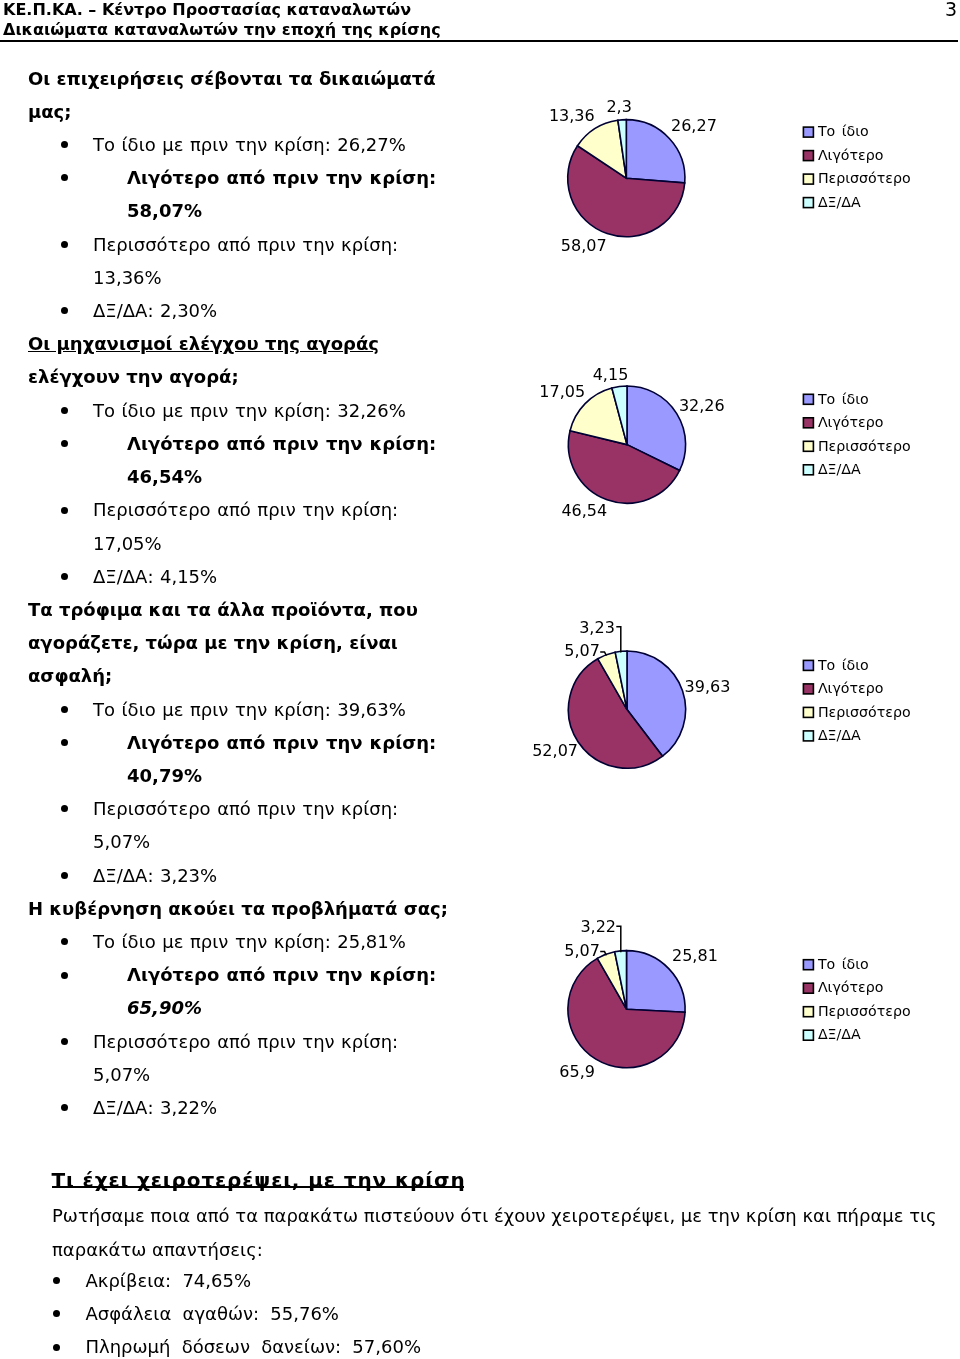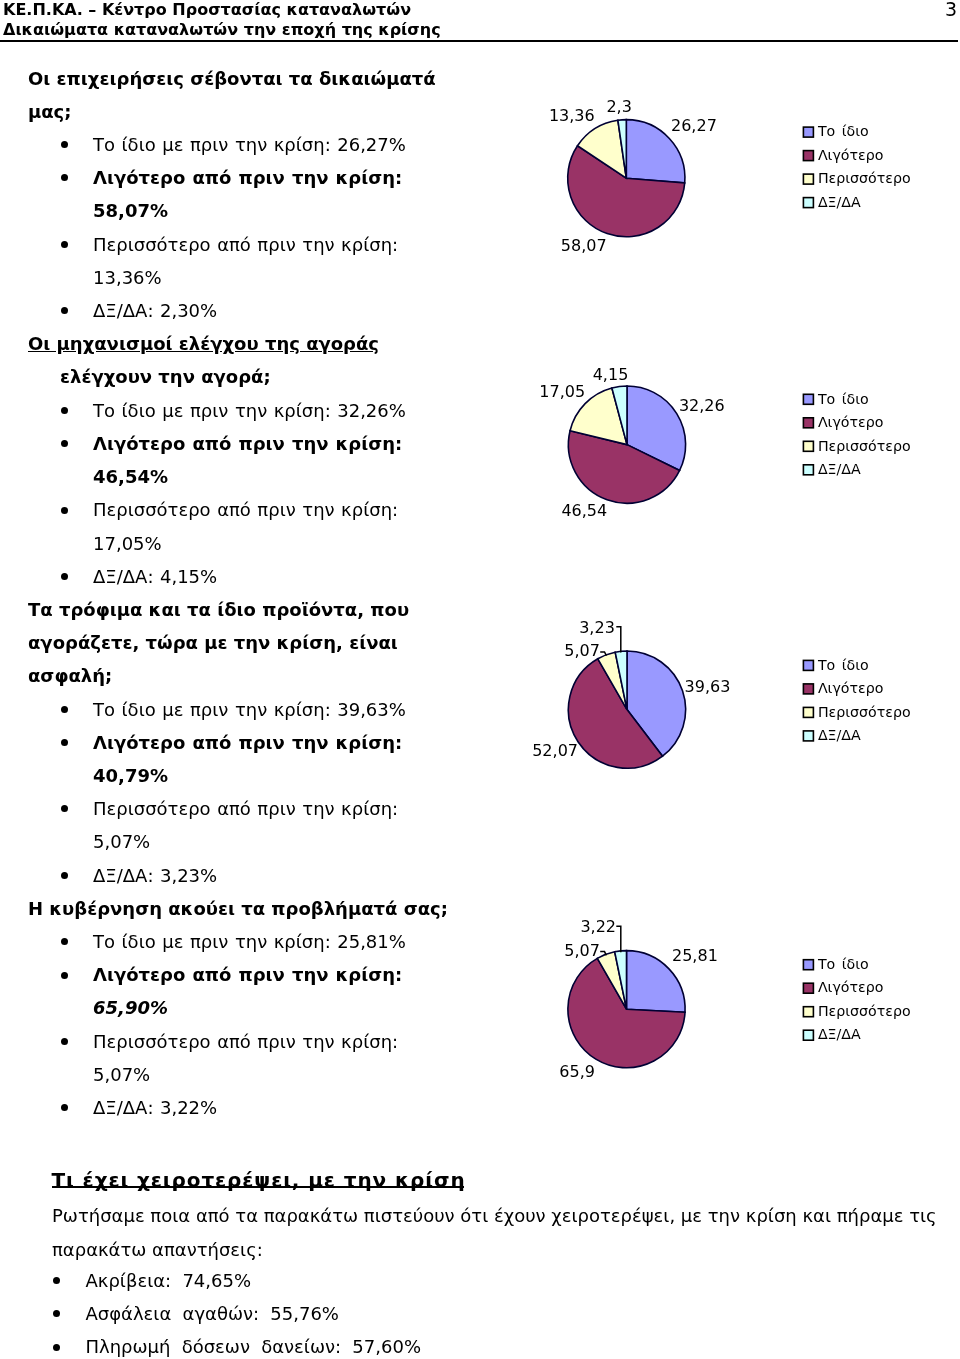--- a/index.html
+++ b/index.html
@@ -14,21 +14,21 @@
   #header-line1,#header-line2{
     font-size:16px;font-weight:bold;line-height:19px;left:3px;
   }
   #header-line1{top:0px;}
   #header-line2{top:20px;}
   #page-number{font-size:19px;line-height:22px;left:945px;top:-2.5px;}
   #header-rule{position:absolute;left:0;top:39.6px;width:958px;height:2.5px;background:#000;}
   
   .qheading{font-size:18px;font-weight:bold;left:28px;line-height:21px;}
   .bullettext{font-size:18px;left:93px;line-height:21px;word-spacing:0.8px;}
-  .bullettext.b{font-weight:bold;}
+  .bullettext.b{font-weight:bold;margin-left:34px;}
   .bulletdot{position:absolute;width:7px;height:7px;border-radius:50%;background:#000;left:60.6px;}
   
   #footer-heading{font-size:20px;font-weight:bold;letter-spacing:0.9px;left:51.5px;line-height:23px;}
   #footer-heading-rule{position:absolute;background:#000;height:2px;}
   .ftext{font-size:18px;left:52px;line-height:21px;}
   .fbullettext{font-size:18px;left:85.5px;line-height:21px;word-spacing:5.5px;}
   .fbulletdot{position:absolute;width:7px;height:7px;border-radius:50%;background:#000;left:52.7px;}
   
   #charts{position:absolute;left:0;top:0;width:960px;height:1359px;pointer-events:none;}
   .slice{stroke:#000033;stroke-width:1.6;}
@@ -52,32 +52,32 @@
     <div class="abs bullettext" style="top: 134.02px;">Το ίδιο με πριν την κρίση: 26,27%</div>
     <div class="bulletdot" style="top: 174.48px;"></div>
     <div class="abs bullettext b" style="top: 167.23px;">Λιγότερο από πριν την κρίση:</div>
     <div class="abs bullettext b" style="top: 200.44px;">58,07%</div>
     <div class="bulletdot" style="top: 240.9px;"></div>
     <div class="abs bullettext" style="top: 233.65px;">Περισσότερο από πριν την κρίση:</div>
     <div class="abs bullettext" style="top: 266.86px;">13,36%</div>
     <div class="bulletdot" style="top: 307.32px;"></div>
     <div class="abs bullettext" style="top: 300.07px;">ΔΞ/ΔΑ: 2,30%</div>
     <div class="abs qheading" style="top: 333.28px; text-decoration: underline;">Οι μηχανισμοί ελέγχου της αγοράς</div>
-    <div class="abs qheading" style="top: 366.49px; margin-left: 32px;">ελέγχουν την αγορά;</div>
+    <div class="abs qheading" style="top: 366.49px;">ελέγχουν την αγορά;</div>
     <div class="bulletdot" style="top: 406.95px;"></div>
     <div class="abs bullettext" style="top: 399.7px;">Το ίδιο με πριν την κρίση: 32,26%</div>
     <div class="bulletdot" style="top: 440.16px;"></div>
     <div class="abs bullettext b" style="top: 432.91px;">Λιγότερο από πριν την κρίση:</div>
     <div class="abs bullettext b" style="top: 466.12px;">46,54%</div>
     <div class="bulletdot" style="top: 506.58px;"></div>
     <div class="abs bullettext" style="top: 499.33px;">Περισσότερο από πριν την κρίση:</div>
     <div class="abs bullettext" style="top: 532.54px;">17,05%</div>
     <div class="bulletdot" style="top: 573px;"></div>
     <div class="abs bullettext" style="top: 565.75px;">ΔΞ/ΔΑ: 4,15%</div>
-    <div class="abs qheading" style="top: 598.96px;">Τα τρόφιμα και τα ίδιο προϊόντα, που</div>
+    <div class="abs qheading" style="top: 598.96px;">Τα τρόφιμα και τα άλλα προϊόντα, που</div>
     <div class="abs qheading" style="top: 632.17px;">αγοράζετε, τώρα με την κρίση, είναι</div>
     <div class="abs qheading" style="top: 665.38px;">ασφαλή;</div>
     <div class="bulletdot" style="top: 705.84px;"></div>
     <div class="abs bullettext" style="top: 698.59px;">Το ίδιο με πριν την κρίση: 39,63%</div>
     <div class="bulletdot" style="top: 739.05px;"></div>
     <div class="abs bullettext b" style="top: 731.8px;">Λιγότερο από πριν την κρίση:</div>
     <div class="abs bullettext b" style="top: 765.01px;">40,79%</div>
     <div class="bulletdot" style="top: 805.47px;"></div>
     <div class="abs bullettext" style="top: 798.22px;">Περισσότερο από πριν την κρίση:</div>
     <div class="abs bullettext" style="top: 831.43px;">5,07%</div>

